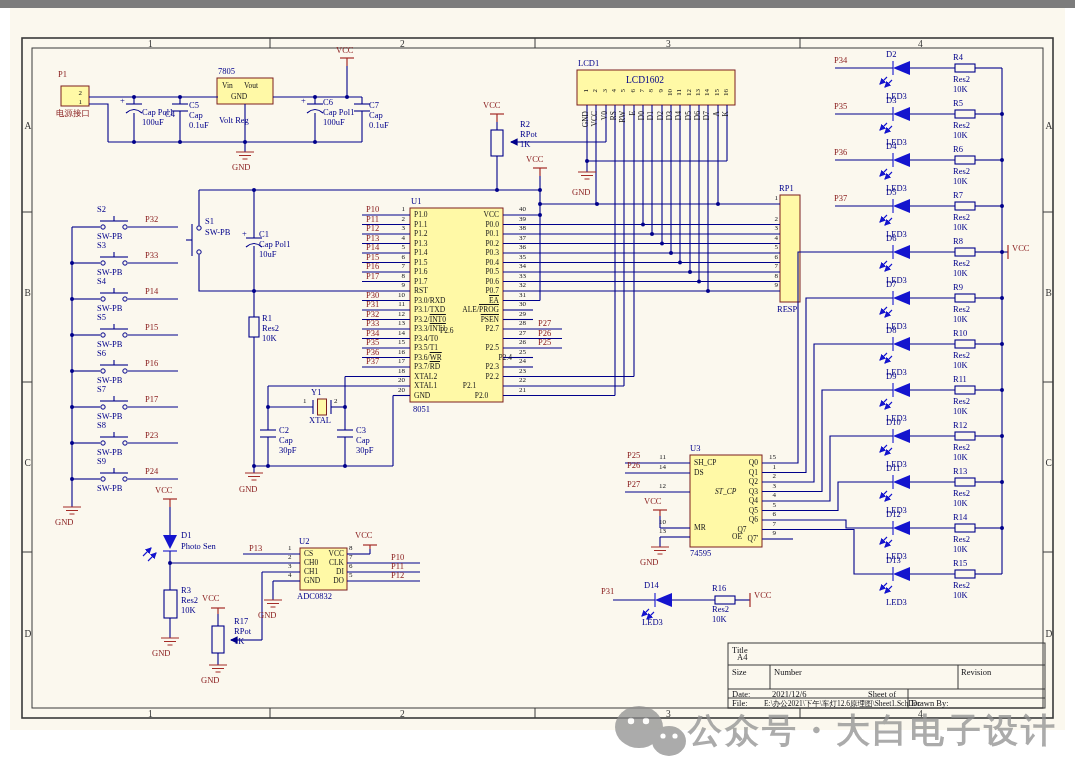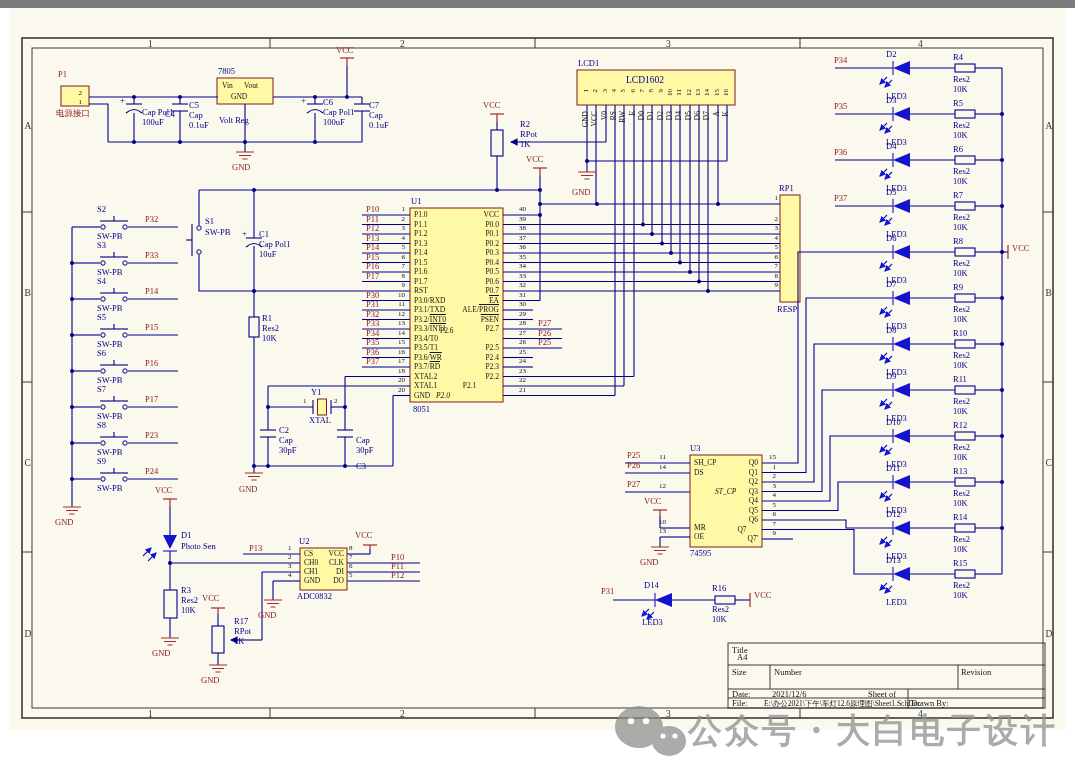--- a/index.html
+++ b/index.html
@@ -507,21 +507,21 @@
       <span class="lbl des" style="left: 262px; top: 324px;">Res2</span>
       <span class="lbl des" style="left: 262px; top: 334px;">10K</span>
       <span class="lbl net" style="left: 239px; top: 485px;">GND</span>
       <span class="lbl des" style="left: 311px; top: 388px;">Y1</span>
       <span class="lbl num" style="left: 303px; top: 398px;">1</span>
       <span class="lbl num" style="left: 334px; top: 398px;">2</span>
       <span class="lbl des" style="left: 309px; top: 416px;">XTAL</span>
       <span class="lbl des" style="left: 279px; top: 426px;">C2</span>
       <span class="lbl des" style="left: 279px; top: 436px;">Cap</span>
       <span class="lbl des" style="left: 279px; top: 446px;">30pF</span>
-      <span class="lbl des" style="left: 356px; top: 426px; margin-top: 36px;">C3</span>
+      <span class="lbl des" style="left: 356px; top: 426px;">C3</span>
       <span class="lbl des" style="left: 356px; top: 436px;">Cap</span>
       <span class="lbl des" style="left: 356px; top: 446px;">30pF</span>
       <span class="lbl net" style="left: 483px; top: 101px;">VCC</span>
       <span class="lbl des" style="left: 520px; top: 120px;">R2</span>
       <span class="lbl des" style="left: 520px; top: 130px;">RPot</span>
       <span class="lbl des" style="left: 520px; top: 140px;">1K</span>
       <span class="lbl net" style="left: 526px; top: 155px;">VCC</span>
       <span class="lbl des" style="left: 411px; top: 197px;">U1</span>
       <span class="lbl des" style="left: 413px; top: 405px;">8051</span>
       <span class="lbl des" style="left: 578px; top: 59px;">LCD1</span>
@@ -665,38 +665,38 @@
       <span class="lbl net" style="left: 538px; top: 328.5px;">P26</span>
       <span class="lbl blk" style="left: 414px; top: 344px;">P3.5/T1</span>
       <span class="lbl num" style="left: 391px; top: 339px; width: 14px; text-align: right;">15</span>
       <span class="lbl net" style="left: 366px; top: 338px;">P35</span>
       <span class="lbl blk" style="left: 440px; top: 344px; width: 59px; text-align: right;">P2.5</span>
       <span class="lbl num" style="left: 506px; top: 339px; width: 20px; text-align: right;">26</span>
       <span class="lbl net" style="left: 538px; top: 338px;">P25</span>
       <span class="lbl blk" style="left: 414px; top: 353.5px;">P3.6/<span class="bar">WR</span></span>
       <span class="lbl num" style="left: 391px; top: 348.5px; width: 14px; text-align: right;">16</span>
       <span class="lbl net" style="left: 366px; top: 347.5px;">P36</span>
-      <span class="lbl blk" style="left: 440px; top: 353.5px; width: 59px; text-align: right;">P2.4</span>
+      <span class="lbl blk" style="left: 440px; top: 353.5px; width: 59px; text-align: right; padding-left: 13px;">P2.4</span>
       <span class="lbl num" style="left: 506px; top: 348.5px; width: 20px; text-align: right;">25</span>
       <span class="lbl blk" style="left: 414px; top: 363px;">P3.7/<span class="bar">RD</span></span>
       <span class="lbl num" style="left: 391px; top: 358px; width: 14px; text-align: right;">17</span>
       <span class="lbl net" style="left: 366px; top: 357px;">P37</span>
       <span class="lbl blk" style="left: 440px; top: 363px; width: 59px; text-align: right;">P2.3</span>
       <span class="lbl num" style="left: 506px; top: 358px; width: 20px; text-align: right;">24</span>
       <span class="lbl blk" style="left: 414px; top: 372.5px;">XTAL2</span>
       <span class="lbl num" style="left: 391px; top: 367.5px; width: 14px; text-align: right;">18</span>
       <span class="lbl blk" style="left: 440px; top: 372.5px; width: 59px; text-align: right;">P2.2</span>
       <span class="lbl num" style="left: 506px; top: 367.5px; width: 20px; text-align: right;">23</span>
       <span class="lbl blk" style="left: 414px; top: 382px;">XTAL1</span>
       <span class="lbl num" style="left: 391px; top: 377px; width: 14px; text-align: right;">20</span>
       <span class="lbl blk" style="left: 440px; top: 382px; width: 59px; text-align: center;">P2.1</span>
       <span class="lbl num" style="left: 506px; top: 377px; width: 20px; text-align: right;">22</span>
       <span class="lbl blk" style="left: 414px; top: 391.5px;">GND</span>
       <span class="lbl num" style="left: 391px; top: 386.5px; width: 14px; text-align: right;">20</span>
-      <span class="lbl blk" style="left: 436px; top: 391.5px; width: 59px; text-align: left; font-style: italic;">P2.0</span>
+      <span class="lbl blk" style="left: 452px; top: 391.5px; width: 59px; text-align: center;">P2.0</span>
       <span class="lbl num" style="left: 506px; top: 386.5px; width: 20px; text-align: right;">21</span>
       <span class="lbl num vt" style="left: 583px; top: 89px;">1</span>
       <span class="lbl blk vt" style="left: 582px; top: 111px;">GND</span>
       <span class="lbl num vt" style="left: 592.33px; top: 89px;">2</span>
       <span class="lbl blk vt" style="left: 591.33px; top: 111px;">VCC</span>
       <span class="lbl num vt" style="left: 601.66px; top: 89px;">3</span>
       <span class="lbl blk vt" style="left: 600.66px; top: 111px;">V0</span>
       <span class="lbl num vt" style="left: 610.99px; top: 89px;">4</span>
       <span class="lbl blk vt" style="left: 609.99px; top: 111px;">RS</span>
       <span class="lbl num vt" style="left: 620.32px; top: 89px;">5</span>
@@ -736,21 +736,21 @@
       <span class="lbl num" style="left: 652px; top: 454px; width: 14px; text-align: right;">11</span>
       <span class="lbl net" style="left: 627px; top: 451px;">P25</span>
       <span class="lbl blk" style="left: 694px; top: 469px;">DS</span>
       <span class="lbl num" style="left: 652px; top: 464px; width: 14px; text-align: right;">14</span>
       <span class="lbl net" style="left: 627px; top: 461px;">P26</span>
       <span class="lbl blk" style="left: 715px; top: 488px; font-style: italic;">ST_CP</span>
       <span class="lbl num" style="left: 652px; top: 483px; width: 14px; text-align: right;">12</span>
       <span class="lbl net" style="left: 627px; top: 480px;">P27</span>
       <span class="lbl blk" style="left: 694px; top: 524px;">MR</span>
       <span class="lbl num" style="left: 652px; top: 519px; width: 14px; text-align: right;">10</span>
-      <span class="lbl blk" style="left: 694px; top: 533px;">OE</span>
+      <span class="lbl blk" style="left: 732px; top: 533px;">OE</span>
       <span class="lbl num" style="left: 652px; top: 528px; width: 14px; text-align: right;">13</span>
       <span class="lbl blk" style="left: 726px; top: 459px; width: 32px; text-align: right;">Q0</span>
       <span class="lbl num" style="left: 762px; top: 454px; width: 14px; text-align: right;">15</span>
       <span class="lbl blk" style="left: 726px; top: 468.5px; width: 32px; text-align: right;">Q1</span>
       <span class="lbl num" style="left: 762px; top: 463.5px; width: 14px; text-align: right;">1</span>
       <span class="lbl blk" style="left: 726px; top: 478px; width: 32px; text-align: right;">Q2</span>
       <span class="lbl num" style="left: 762px; top: 473px; width: 14px; text-align: right;">2</span>
       <span class="lbl blk" style="left: 726px; top: 487.5px; width: 32px; text-align: right;">Q3</span>
       <span class="lbl num" style="left: 762px; top: 482.5px; width: 14px; text-align: right;">3</span>
       <span class="lbl blk" style="left: 726px; top: 497px; width: 32px; text-align: right;">Q4</span>

